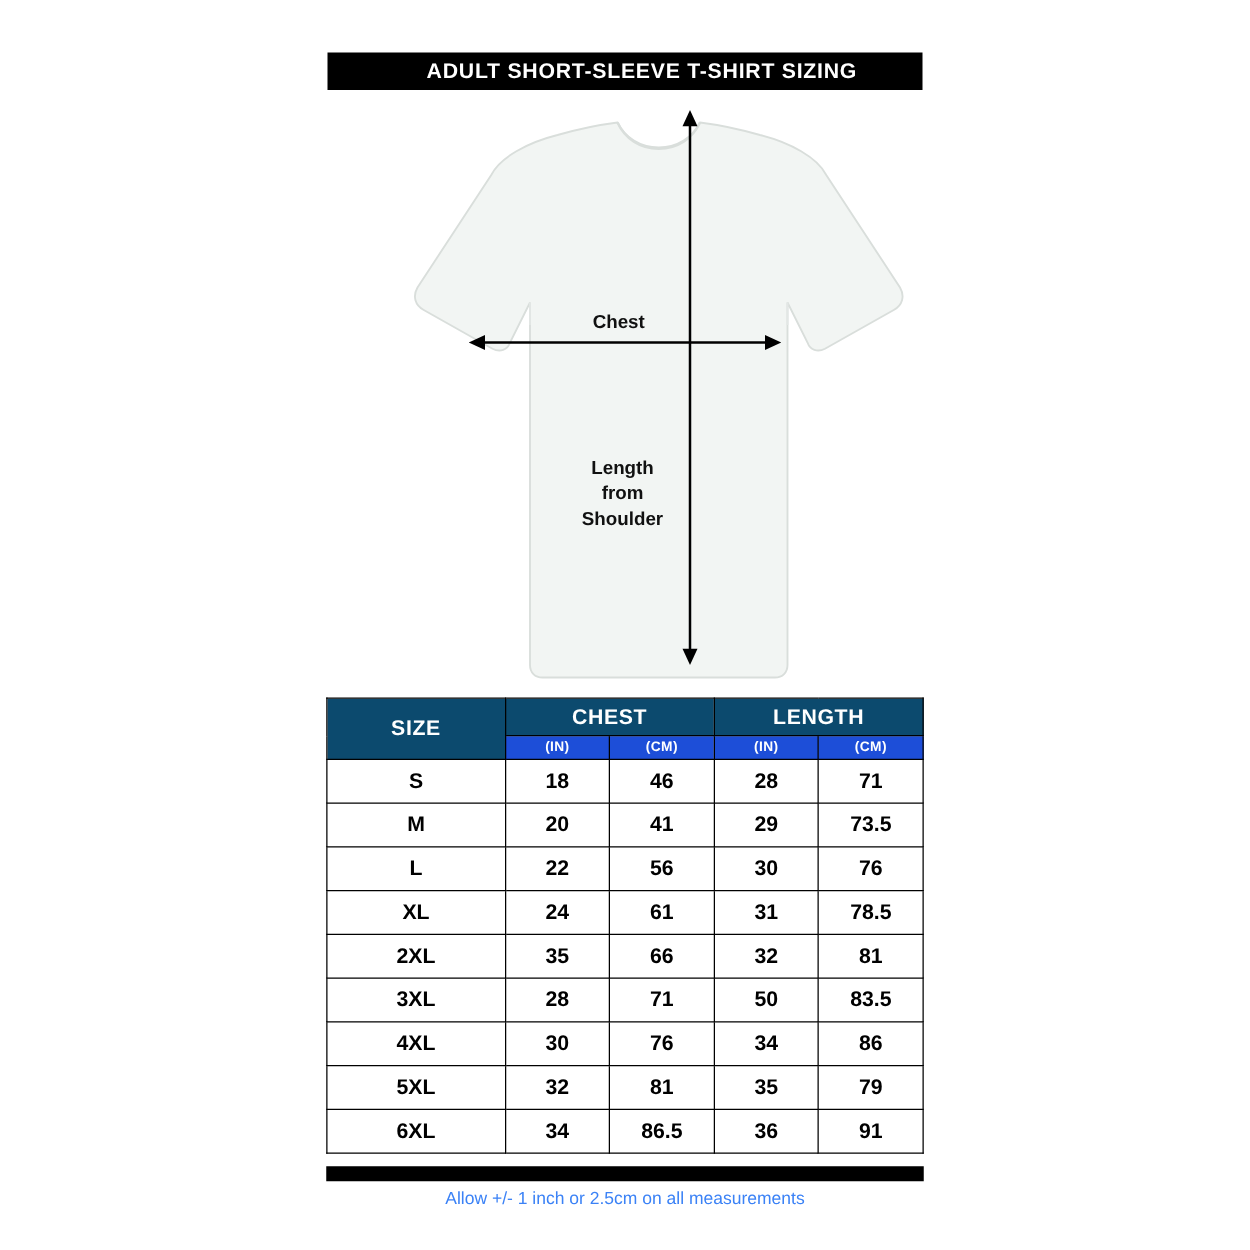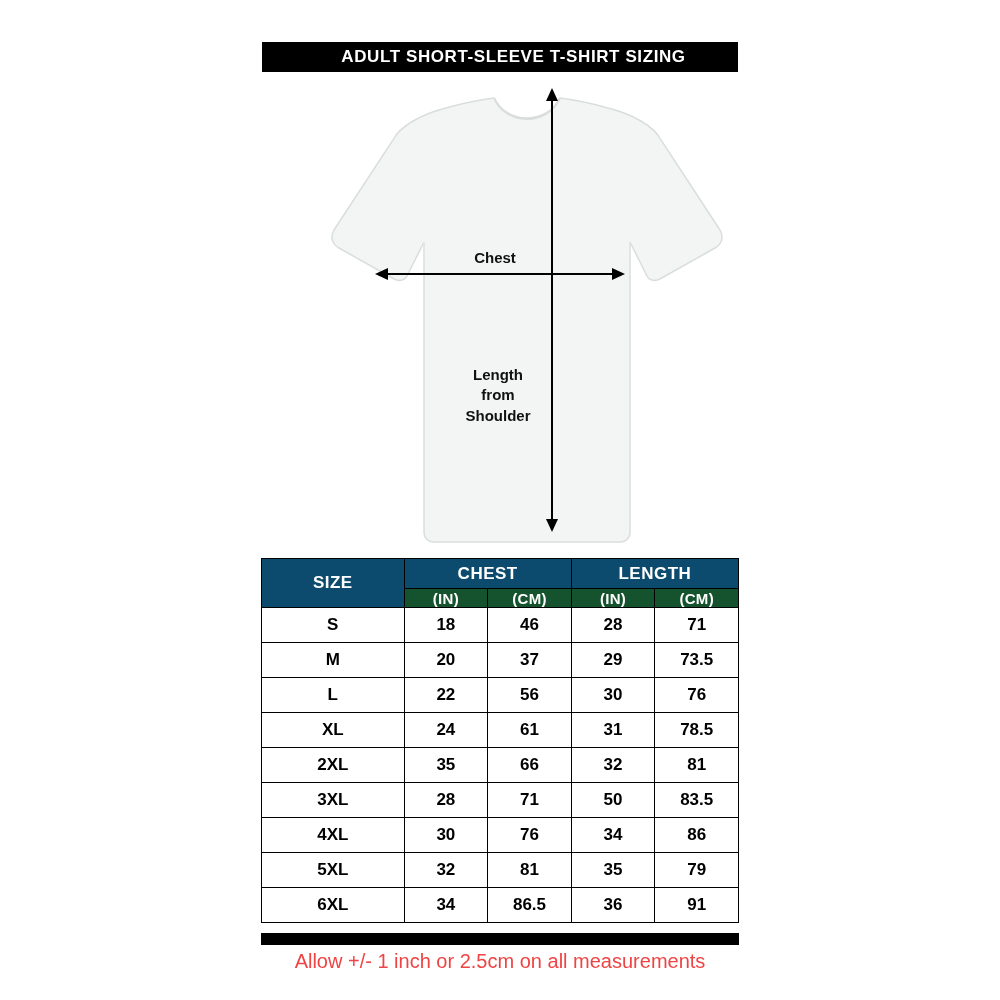--- a/index.html
+++ b/index.html
@@ -89,23 +89,23 @@
   }
   thead .head-row th {
     background: #0c4a6e;
     color: #ffffff;
     font-size: 17px;
     height: 30px;
     letter-spacing: 0.5px;
     border-color: #000000;
   }
   thead .unit-row th {
-    background: #14532d;
+    background: #1d4ed8;
     color: #ffffff;
-    font-size: 15px;
+    font-size: 11px;
     height: 19px;
     letter-spacing: 0.3px;
     border-color: #000000;
   }
   tbody td {
     height: 35px;
     font-size: 17px;
     background: #ffffff;
     color: #000000;
   }
@@ -119,22 +119,22 @@
     width: 478px;
     height: 12px;
     background: #000000;
   }
   .footnote {
     position: absolute;
     left: 0;
     top: 950px;
     width: 1000px;
     text-align: center;
-    font-size: 20px;
-    color: #ef4444;
+    font-size: 14px;
+    color: #3b82f6;
   }
 </style>
 </head>
 <body>
 
 <div class="page">
 
   <div class="title-bar">
     <span>ADULT SHORT-SLEEVE T-SHIRT SIZING</span>
   </div>
@@ -213,21 +213,21 @@
         <tr>
           <td class="col-size">S</td>
           <td class="col-num">18</td>
           <td class="col-num">46</td>
           <td class="col-num">28</td>
           <td class="col-num">71</td>
         </tr>
         <tr>
           <td class="col-size">M</td>
           <td class="col-num">20</td>
-          <td class="col-num">37</td>
+          <td class="col-num">41</td>
           <td class="col-num">29</td>
           <td class="col-num">73.5</td>
         </tr>
         <tr>
           <td class="col-size">L</td>
           <td class="col-num">22</td>
           <td class="col-num">56</td>
           <td class="col-num">30</td>
           <td class="col-num">76</td>
         </tr>

